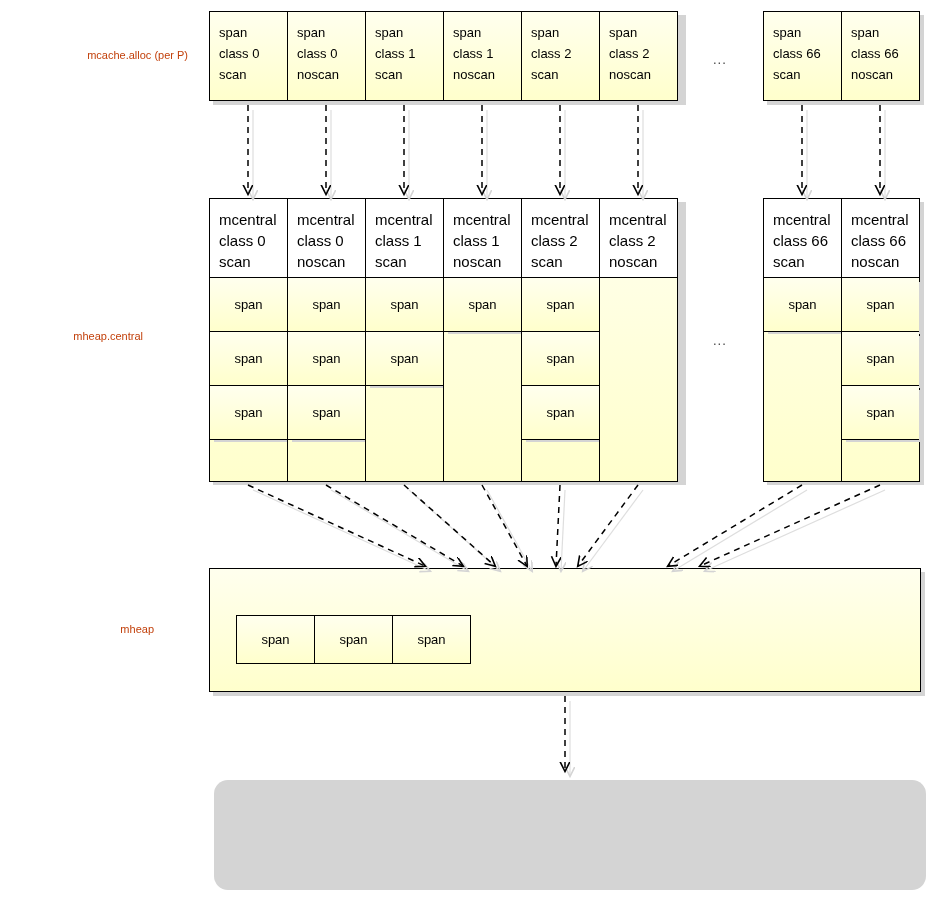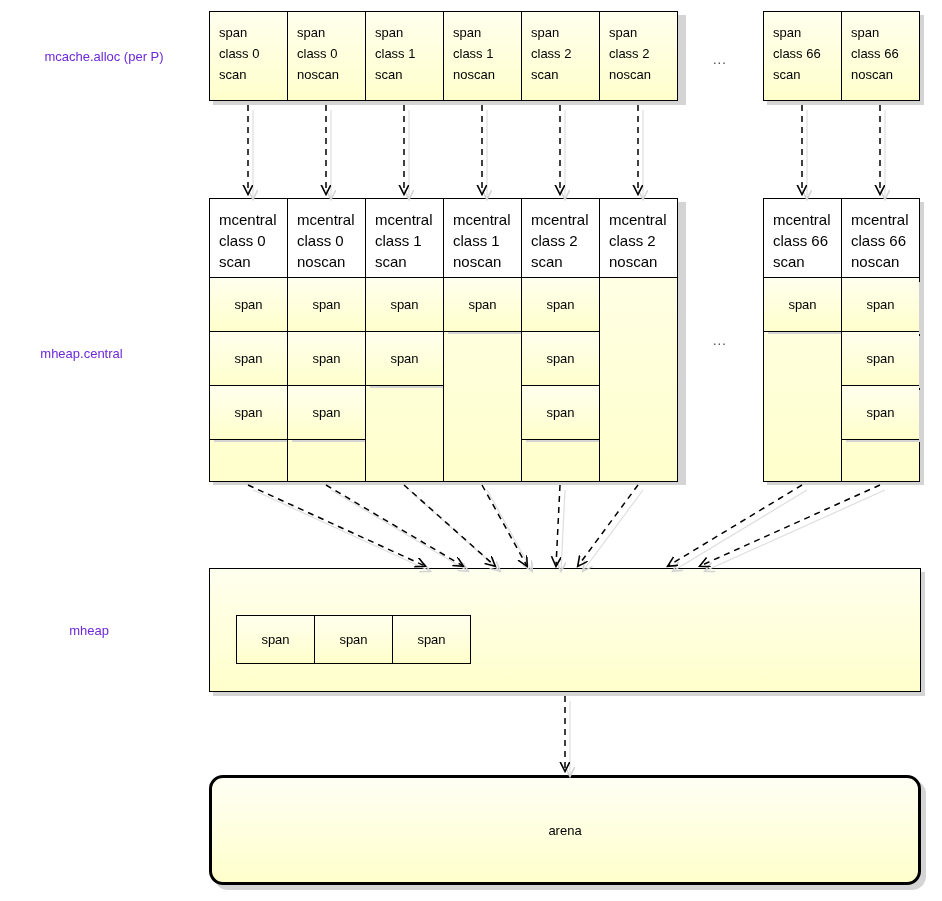--- a/index.html
+++ b/index.html
@@ -22,24 +22,24 @@
     border: 1px solid #000000;
   }
   .shadow {
     position: absolute;
     background: #d4d4d4;
     z-index: 0;
   }
 
   .row-label {
     position: absolute;
-    font-size: 13px;
-    color: #6d28d9;
+    font-size: 11px;
+    color: #c2410c;
     white-space: nowrap;
-    text-align: center;
+    text-align: right;
   }
 
   .ellipsis {
     position: absolute;
     font-size: 13px;
     color: #444;
     letter-spacing: 1px;
     white-space: nowrap;
   }
 
@@ -129,21 +129,21 @@
     pointer-events: none;
   }
 </style>
 </head>
 <body>
 
 <div id="stage">
 
   <div class="row-label" style="left:20px; top:49px; width:168px;">mcache.alloc (per P)</div>
 
-  <div class="row-label" style="left:20px; top:330px; width:123px;margin-top:16px;">mheap.central</div>
+  <div class="row-label" style="left:20px; top:330px; width:123px;">mheap.central</div>
 
   <div class="row-label" style="left:24px; top:623px; width:130px;">mheap</div>
 
   <div class="shadow" style="left:213px; top:15px; width:473px; height:90px;"></div>
   <div class="shadow" style="left:767px; top:15px; width:157px; height:90px;"></div>
 
   <div id="mcache-left">
       <div class="mcache-box boxfill" style="left: 209px; top: 11px; width: 79px; height: 90px;">
         <div>span</div>
         <div>class 0</div>
@@ -327,23 +327,20 @@
       <div class="freelist-span boxfill" style="left: 314px; top: 615px; width: 79px; height: 49px;">
         <span>span</span>
       </div>
       <div class="shadow" style="left: 396px; top: 619px; width: 79px; height: 49px;"></div>
       <div class="freelist-span boxfill" style="left: 392px; top: 615px; width: 79px; height: 49px;">
         <span>span</span>
       </div>
     </div>
 
   <div id="arena-shadow" style="left:214px; top:780px; width:712px; height:110px;"></div>
-  <div id="arena-box" style="left:209px; top:775px; width:712px; height:110px;">
-    <span>arena</span>
-  </div>
 
   <svg class="overlay" viewBox="0 0 942 901" xmlns="http://www.w3.org/2000/svg">
     <defs>
       <marker id="ah" markerWidth="12" markerHeight="12" refX="9.5" refY="5" orient="auto" markerUnits="userSpaceOnUse">
         <path d="M0,0 L10,5 L0,10" fill="none" stroke="#000" stroke-width="1.6"></path>
       </marker>
       <marker id="ahg" markerWidth="12" markerHeight="12" refX="9.5" refY="5" orient="auto" markerUnits="userSpaceOnUse">
         <path d="M0,0 L10,5 L0,10" fill="none" stroke="#d4d4d4" stroke-width="1.6"></path>
       </marker>
     </defs>

